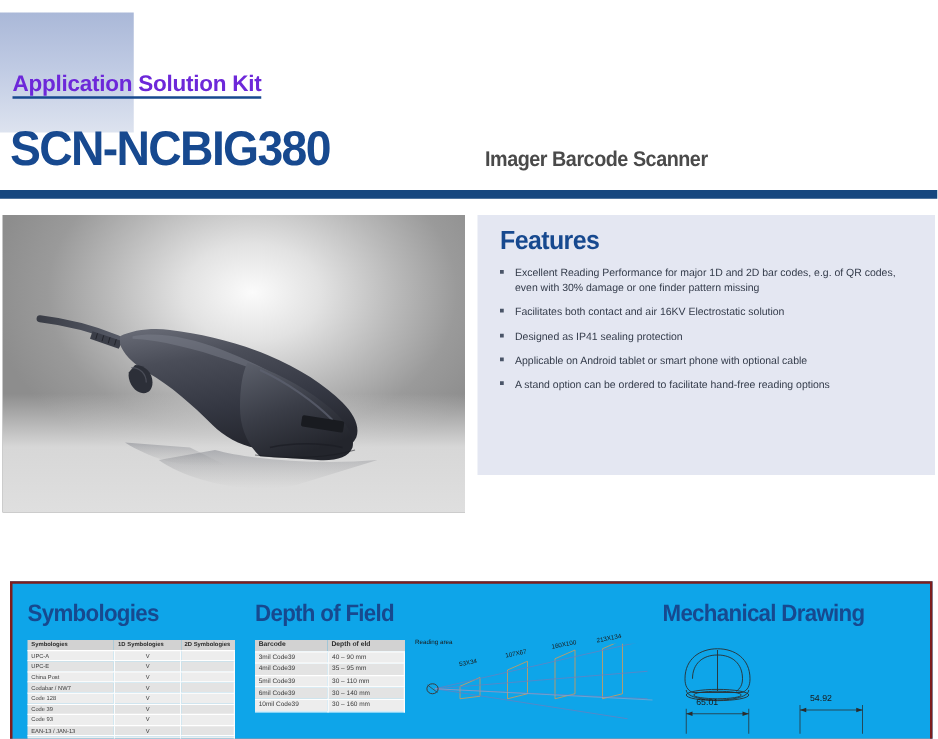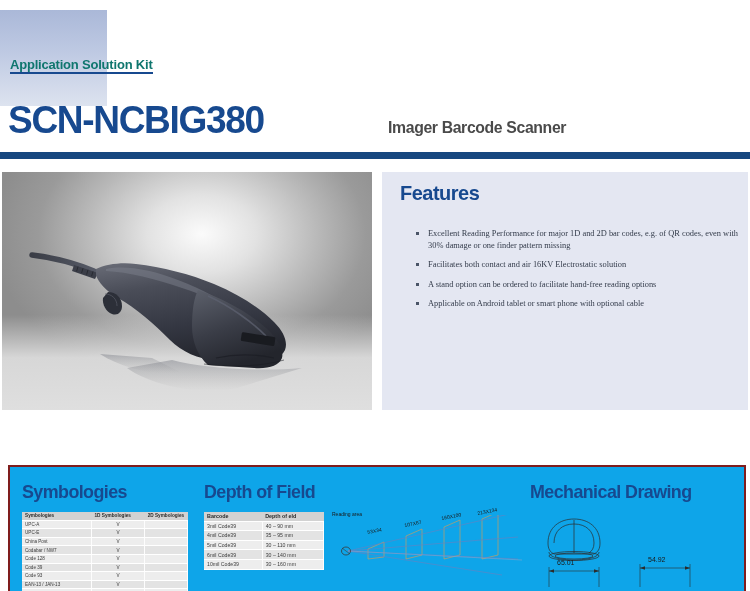--- a/index.html
+++ b/index.html
@@ -11,21 +11,21 @@
   }
   .page{position:relative;width:750px;height:591px;overflow:hidden;}
 
   
   .hdr-block{
     position:absolute;left:0;top:10px;width:107px;height:96px;
     background:linear-gradient(to bottom,#aab8d8 0%,#bfcae3 45%,#dde3ef 100%);
   }
   .kit-title{
     position:absolute;left:10px;top:58px;
-    font-size:13px;font-weight:bold;color:#0f766e;
+    font-size:18px;font-weight:bold;color:#6d28d9;
     letter-spacing:-0.2px;
     border-bottom:2px solid #17498f;padding-bottom:1px;
     line-height:1;white-space:nowrap;
   }
   .model{
     position:absolute;left:8px;top:100px;
     font-size:39px;font-weight:bold;color:#17498f;
     letter-spacing:-1.4px;line-height:1;
     transform:scaleX(0.95);transform-origin:left top;
     white-space:nowrap;
@@ -50,32 +50,32 @@
     overflow:hidden;
   }
   .photo .floor{
     position:absolute;left:0;bottom:0;width:100%;height:40%;
     background:linear-gradient(to bottom,rgba(215,215,215,0) 0%,rgba(228,228,228,.85) 45%,#dfdfdf 100%);
   }
   .photo svg{position:absolute;left:0;top:0;}
 
   
   .features{
-    position:absolute;left:382px;top:172px;width:366px;height:238px;
+    position:absolute;left:382px;top:172px;width:366px;height:208px;
     background:#e4e7f2;
   }
   .features h2{
     margin:0;position:absolute;left:18px;top:10px;
     font-size:21px;font-weight:bold;color:#17498f;
     letter-spacing:-0.5px;line-height:1;
     transform:scaleX(0.95);transform-origin:left top;
   }
   .feat-list{
     position:absolute;left:18px;top:40px;width:330px;
-    margin:16px;padding:0;list-style:none;font-family:Liberation Serif, serif;
+    margin:0;padding:0;list-style:none;
   }
   .feat-list li{
     position:relative;padding-left:12px;margin-bottom:7px;
     font-size:8.4px;color:#333b4a;line-height:1.45;
   }
   .feat-list li::before{
     content:"";position:absolute;left:0;top:4px;
     width:3px;height:3px;background:#4a5568;
   }
 
@@ -207,22 +207,23 @@
 
       <path d="M202 192 C230 196 262 194 282 188" stroke="#1a1c21" stroke-width="1" fill="none" opacity="0.55"></path>
     </svg>
   </div>
 
   <div class="features">
     <h2>Features</h2>
     <ul class="feat-list">
       <li>Excellent Reading Performance for major 1D and 2D bar codes, e.g. of QR codes, even with 30% damage or one finder pattern missing</li>
       <li>Facilitates both contact and air 16KV Electrostatic solution</li>
+      <li>Designed as IP41 sealing protection</li>
+      <li>Applicable on Android tablet or smart phone with optional cable</li>
       <li>A stand option can be ordered to facilitate hand-free reading options</li>
-      <li>Applicable on Android tablet or smart phone with optional cable</li>
     </ul>
   </div>
 
   <div class="bottom">
 
     <div class="sec-title" id="t-sym">Symbologies</div>
     <div class="sec-title" id="t-dof">Depth of Field</div>
     <div class="sec-title" id="t-mec">Mechanical Drawing</div>
 
     <table id="tbl-sym">

